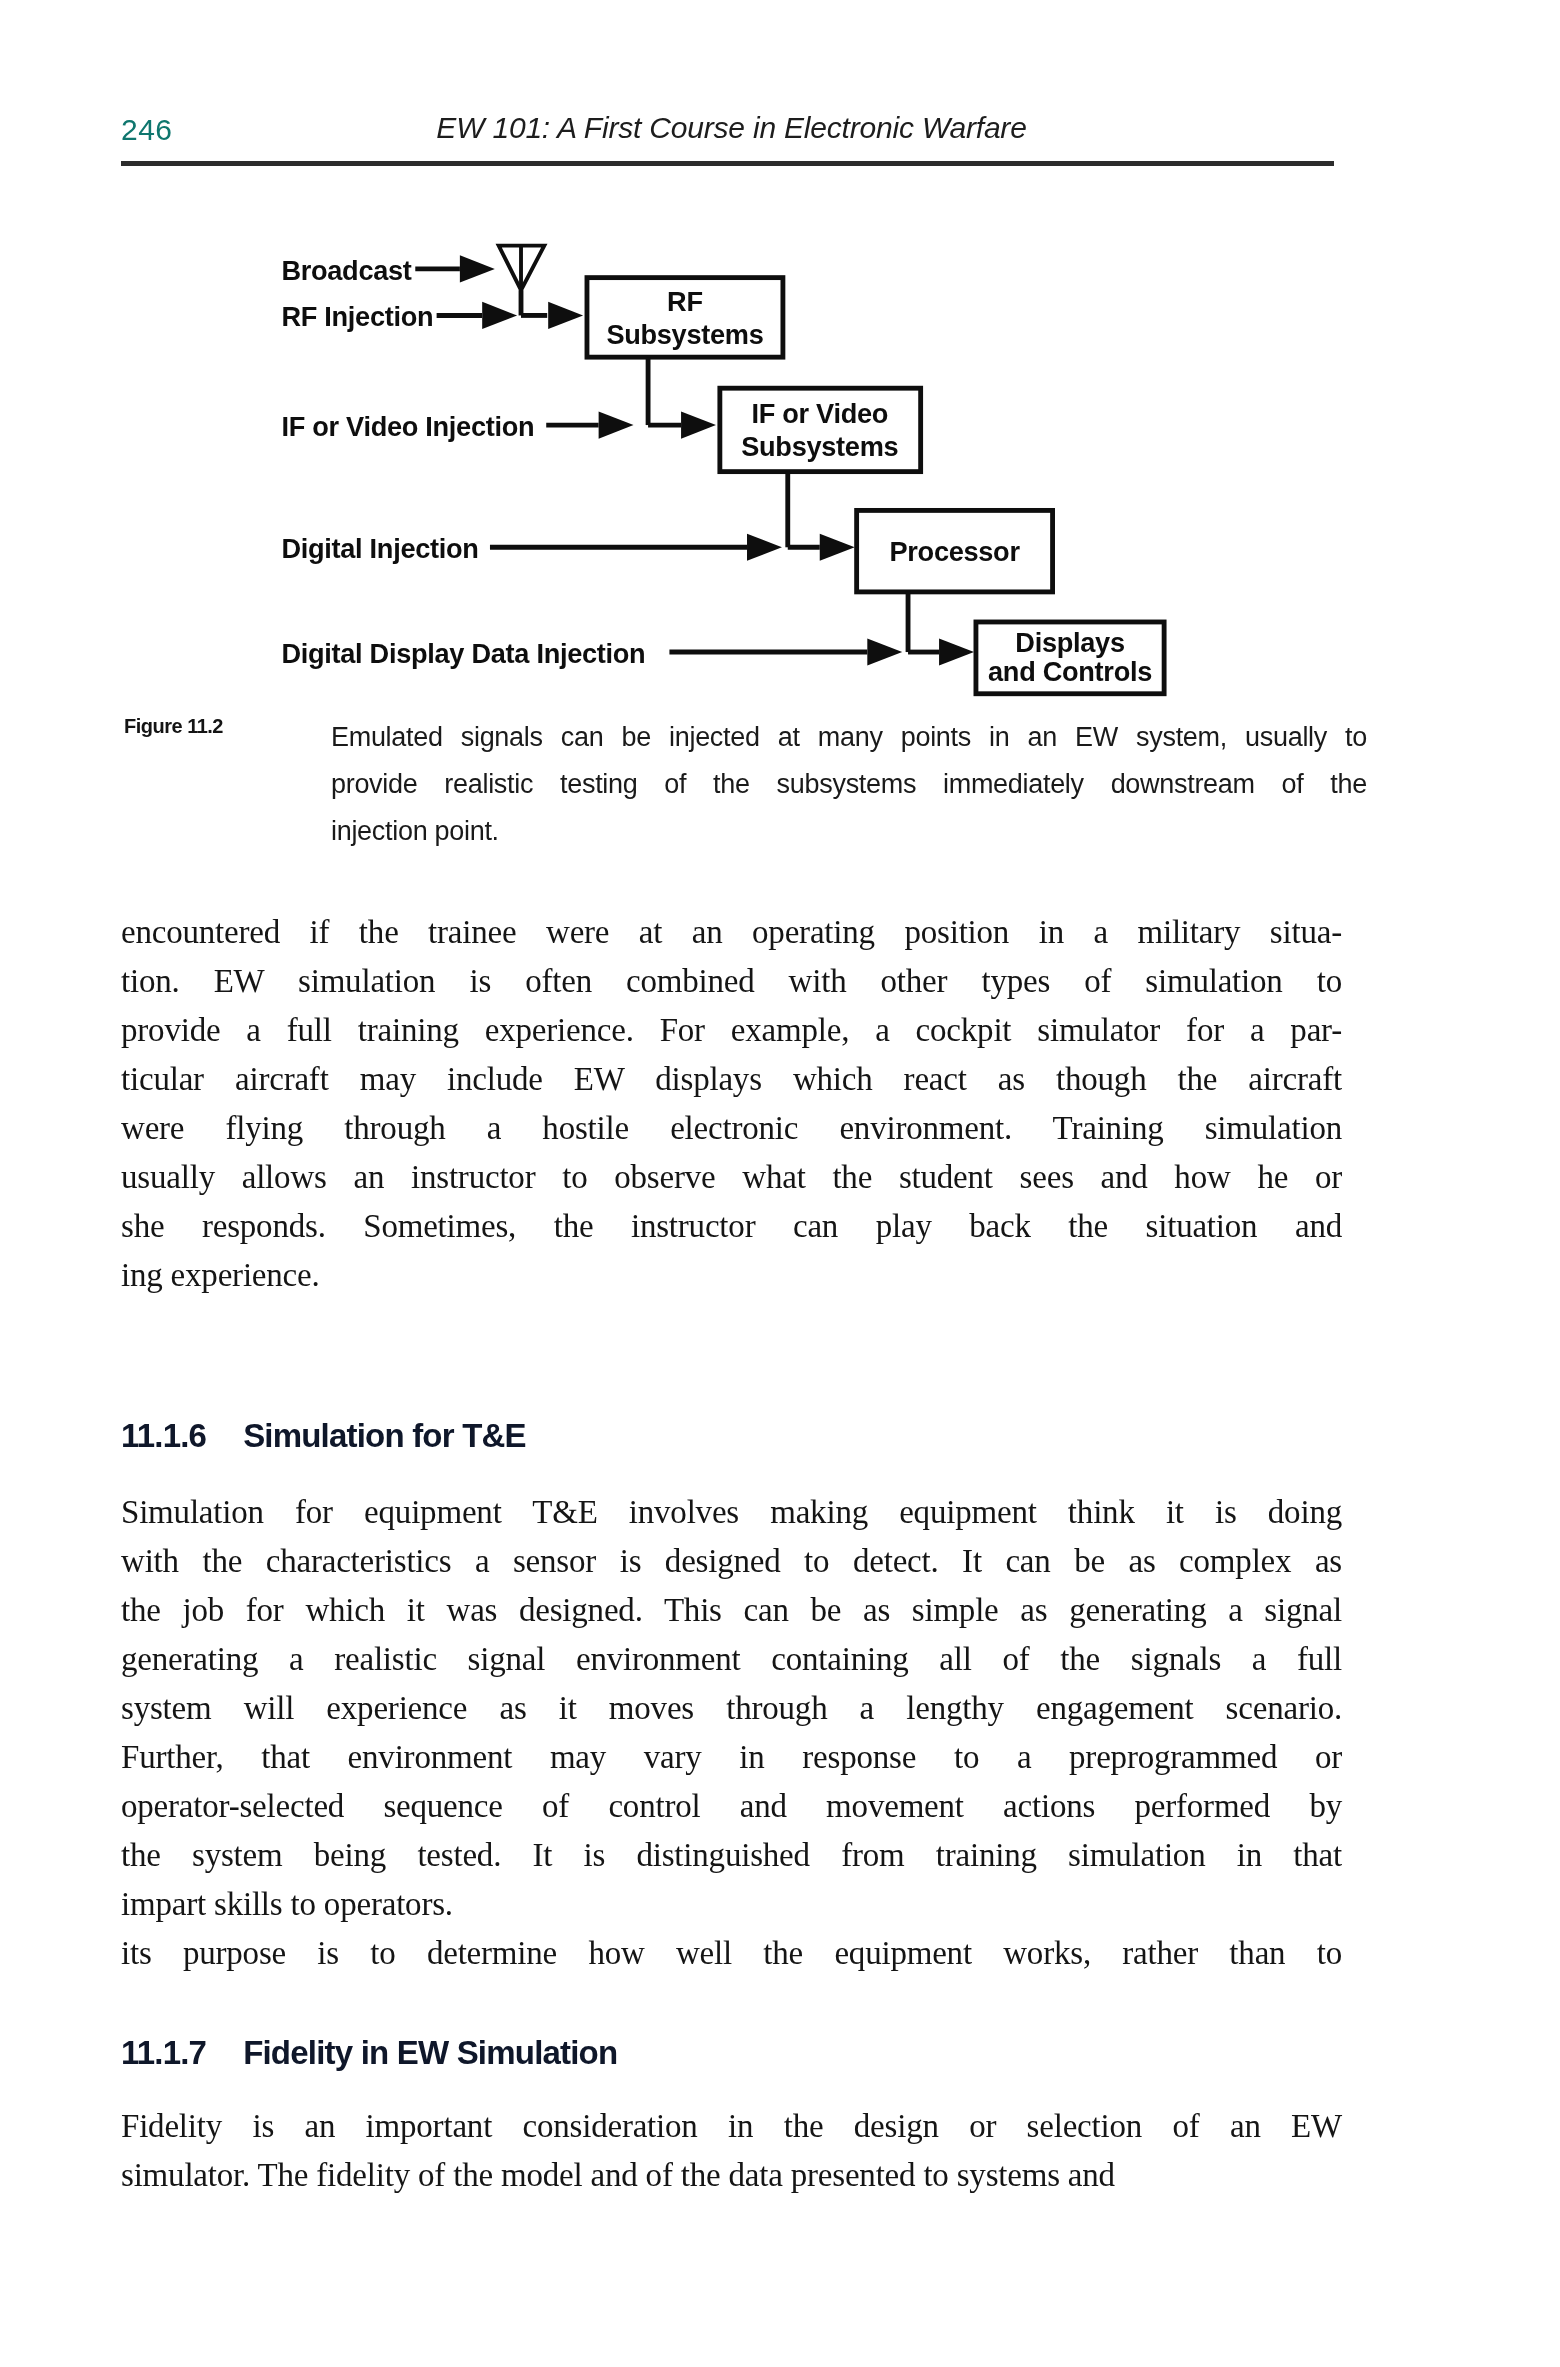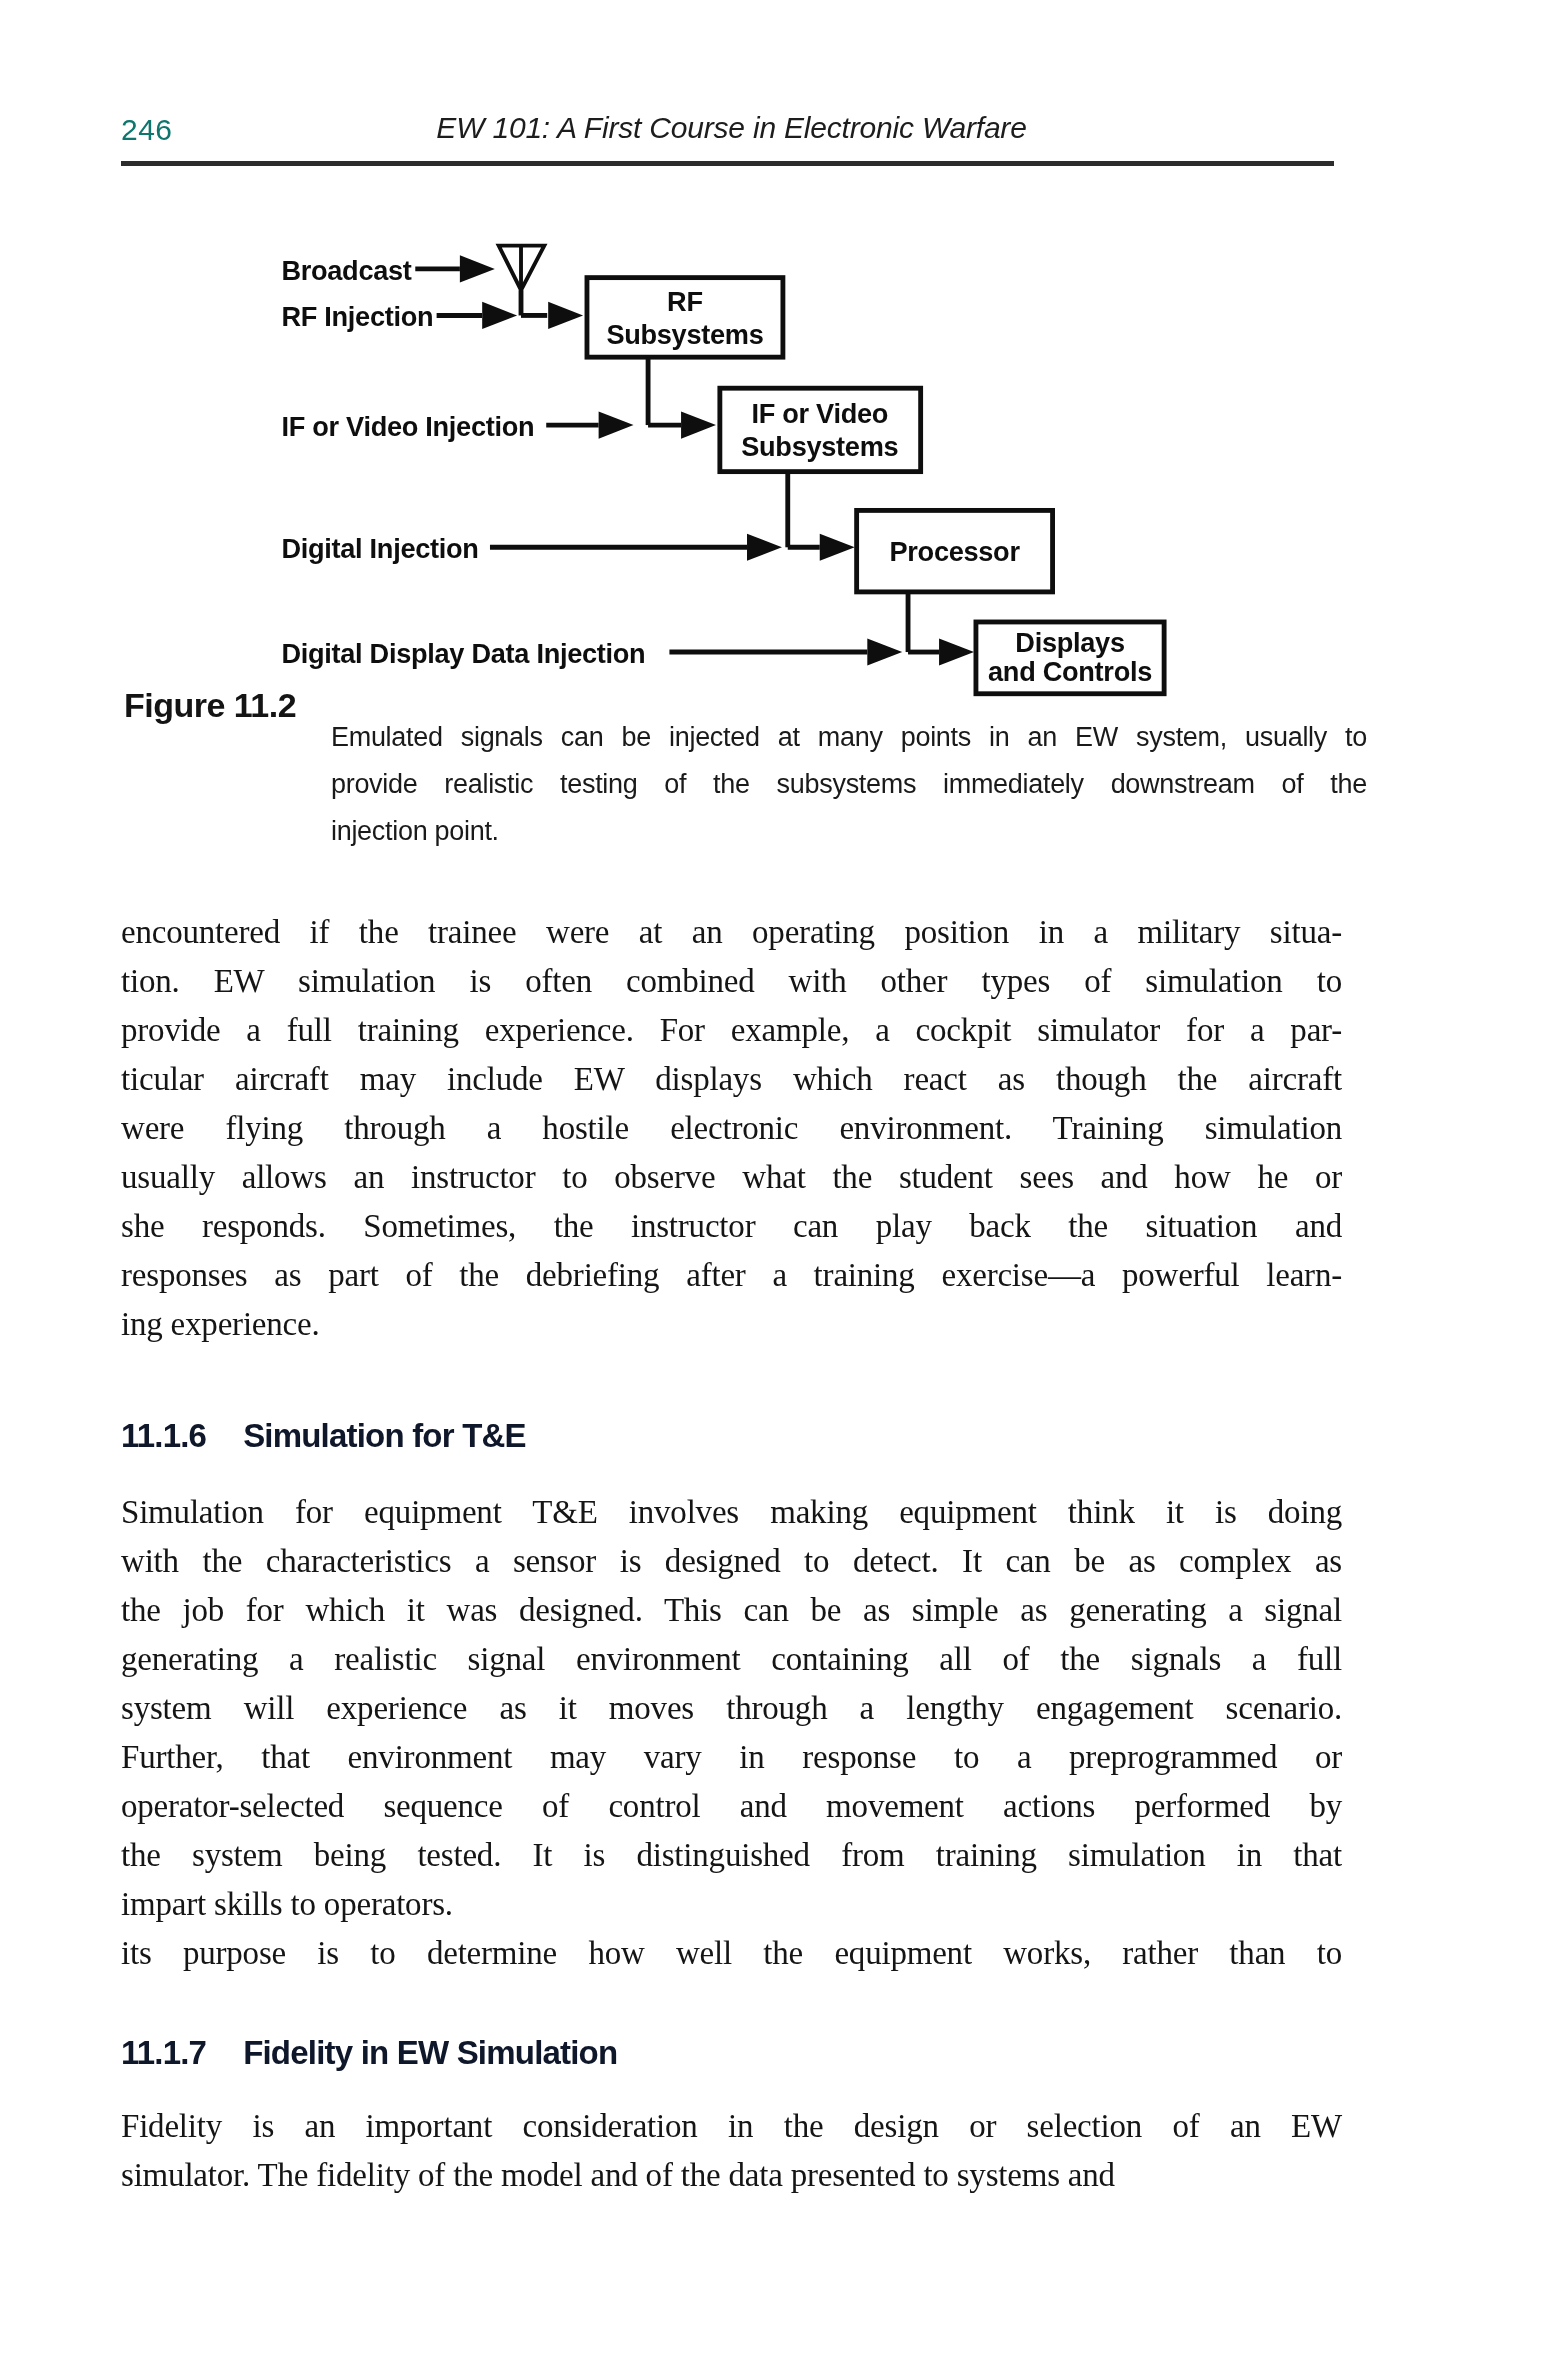--- a/index.html
+++ b/index.html
@@ -37,22 +37,22 @@
   #diagram rect    { fill:#ffffff; stroke:#0e0e0e; stroke-width:5; }
   #diagram text {
     font-family:"Liberation Sans", sans-serif;
     font-weight:700; font-size:28px; fill:#0e0e0e;
     letter-spacing:-0.3px;
   }
   #diagram text.boxlabel { text-anchor:middle; }
 
   
   #caption-label {
-    left:124px; top:682px;
-    font-weight:700; font-size:34px; line-height:47px;
+    left:124px; top:703px;
+    font-weight:700; font-size:20px; line-height:47px;
     letter-spacing:-0.5px; color:#141414;
   }
   #caption-lines {
     left:301px; top:714px; width:1036px;
     font-size:27px; line-height:47px; letter-spacing:-0.3px; color:#1a1a1a;margin-left:30px;
   }
   .jline { text-align:justify; text-align-last:justify; }
   .jline.last { text-align:justify; text-align-last:left; }
 
   
@@ -170,21 +170,20 @@
 </div>
 
 <div class="abs bodypara" id="para-1">
   <div class="jline">encountered if the trainee were at an operating position in a military situa-</div>
   <div class="jline">tion. EW simulation is often combined with other types of simulation to</div>
   <div class="jline">provide a full training experience. For example, a cockpit simulator for a par-</div>
   <div class="jline">ticular aircraft may include EW displays which react as though the aircraft</div>
   <div class="jline">were flying through a hostile electronic environment. Training simulation</div>
   <div class="jline">usually allows an instructor to observe what the student sees and how he or</div>
   <div class="jline">she responds. Sometimes, the instructor can play back the situation and</div>
-  <div class="jline">responses as part of the debriefing after a training exercise—a powerful learn-</div>
   <div class="jline last">ing experience.</div>
 </div>
 
 <div class="abs section-heading" id="heading-1116">
   <span class="num">11.1.6</span><span class="ttl">Simulation for T&amp;E</span>
 </div>
 
 <div class="abs bodypara" id="para-2">
   <div class="jline">Simulation for equipment T&amp;E involves making equipment think it is doing</div>
   <div class="jline">with the characteristics a sensor is designed to detect. It can be as complex as</div>

